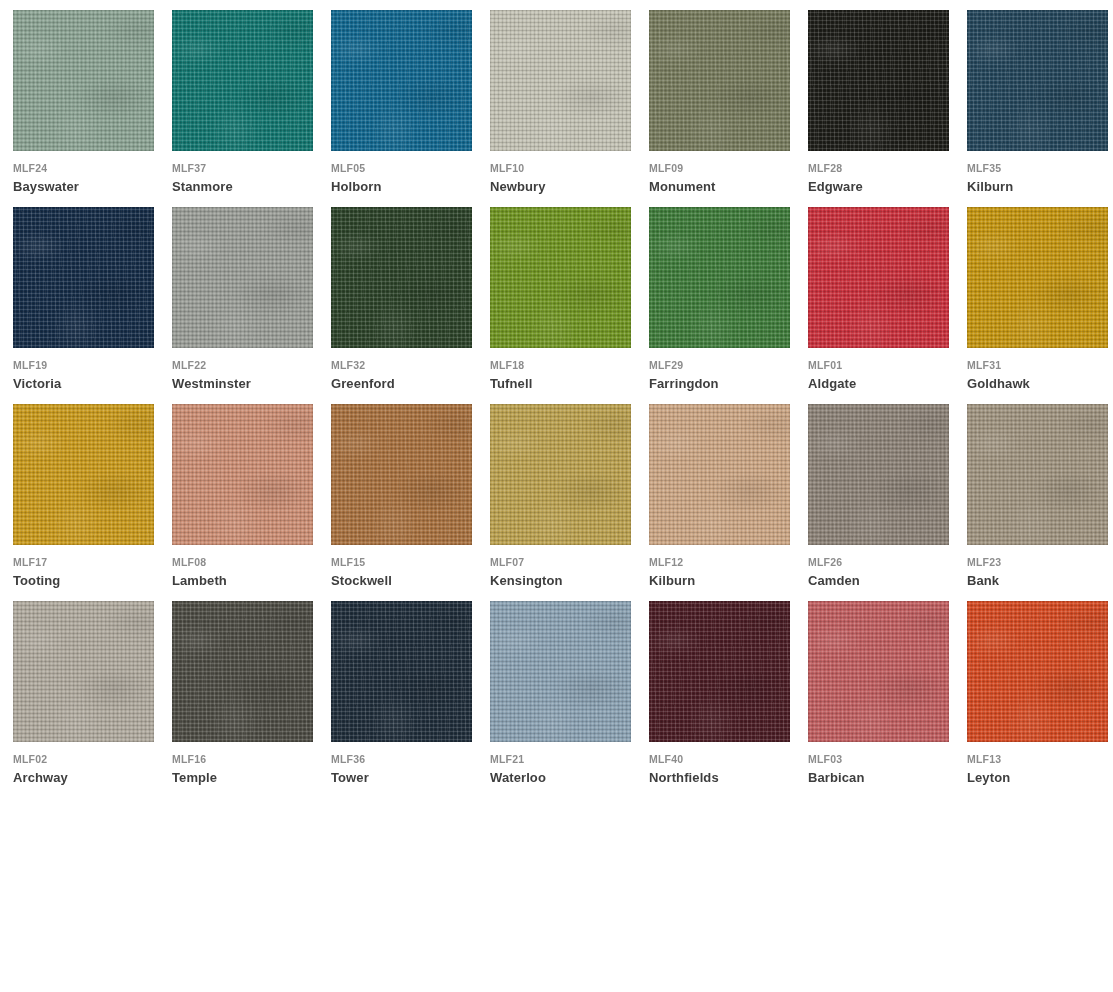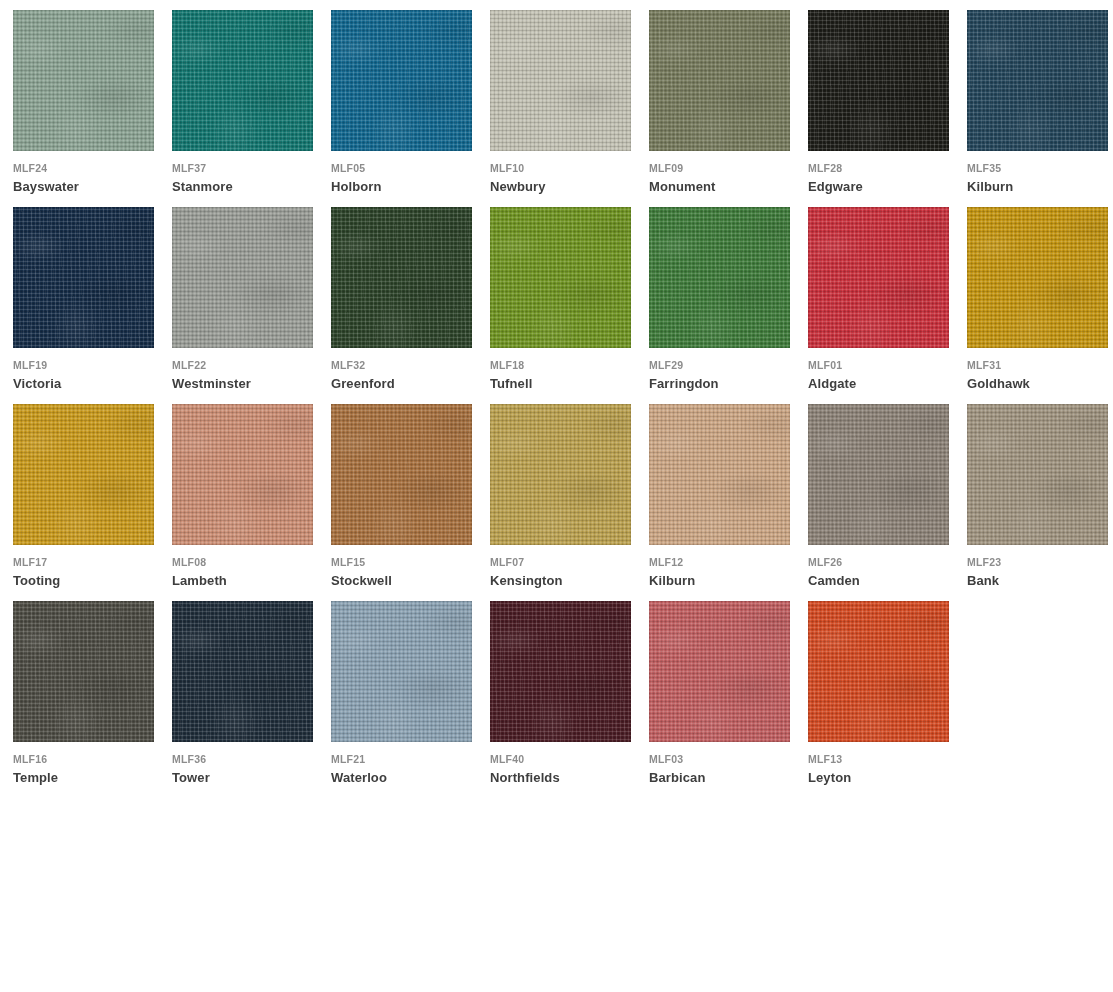--- a/index.html
+++ b/index.html
@@ -250,20 +250,28 @@
     </div>
     <div class="swatch-cell">
       <div class="swatch-chip" style="background-color: rgb(160, 148, 128);">
         <div class="weave"></div>
         <div class="mottle"></div>
       </div>
       <div class="swatch-code">MLF23</div>
       <div class="swatch-name">Bank</div>
     </div>
     <div class="swatch-cell">
+      <div class="swatch-chip" style="background-color: rgb(176, 170, 158);">
+        <div class="weave"></div>
+        <div class="mottle"></div>
+      </div>
+      <div class="swatch-code">MLF02</div>
+      <div class="swatch-name">Archway</div>
+    </div>
+    <div class="swatch-cell">
       <div class="swatch-chip" style="background-color: rgb(77, 76, 68);">
         <div class="weave"></div>
         <div class="mottle"></div>
       </div>
       <div class="swatch-code">MLF16</div>
       <div class="swatch-name">Temple</div>
     </div>
     <div class="swatch-cell">
       <div class="swatch-chip" style="background-color: rgb(31, 45, 58);">
         <div class="weave"></div>

